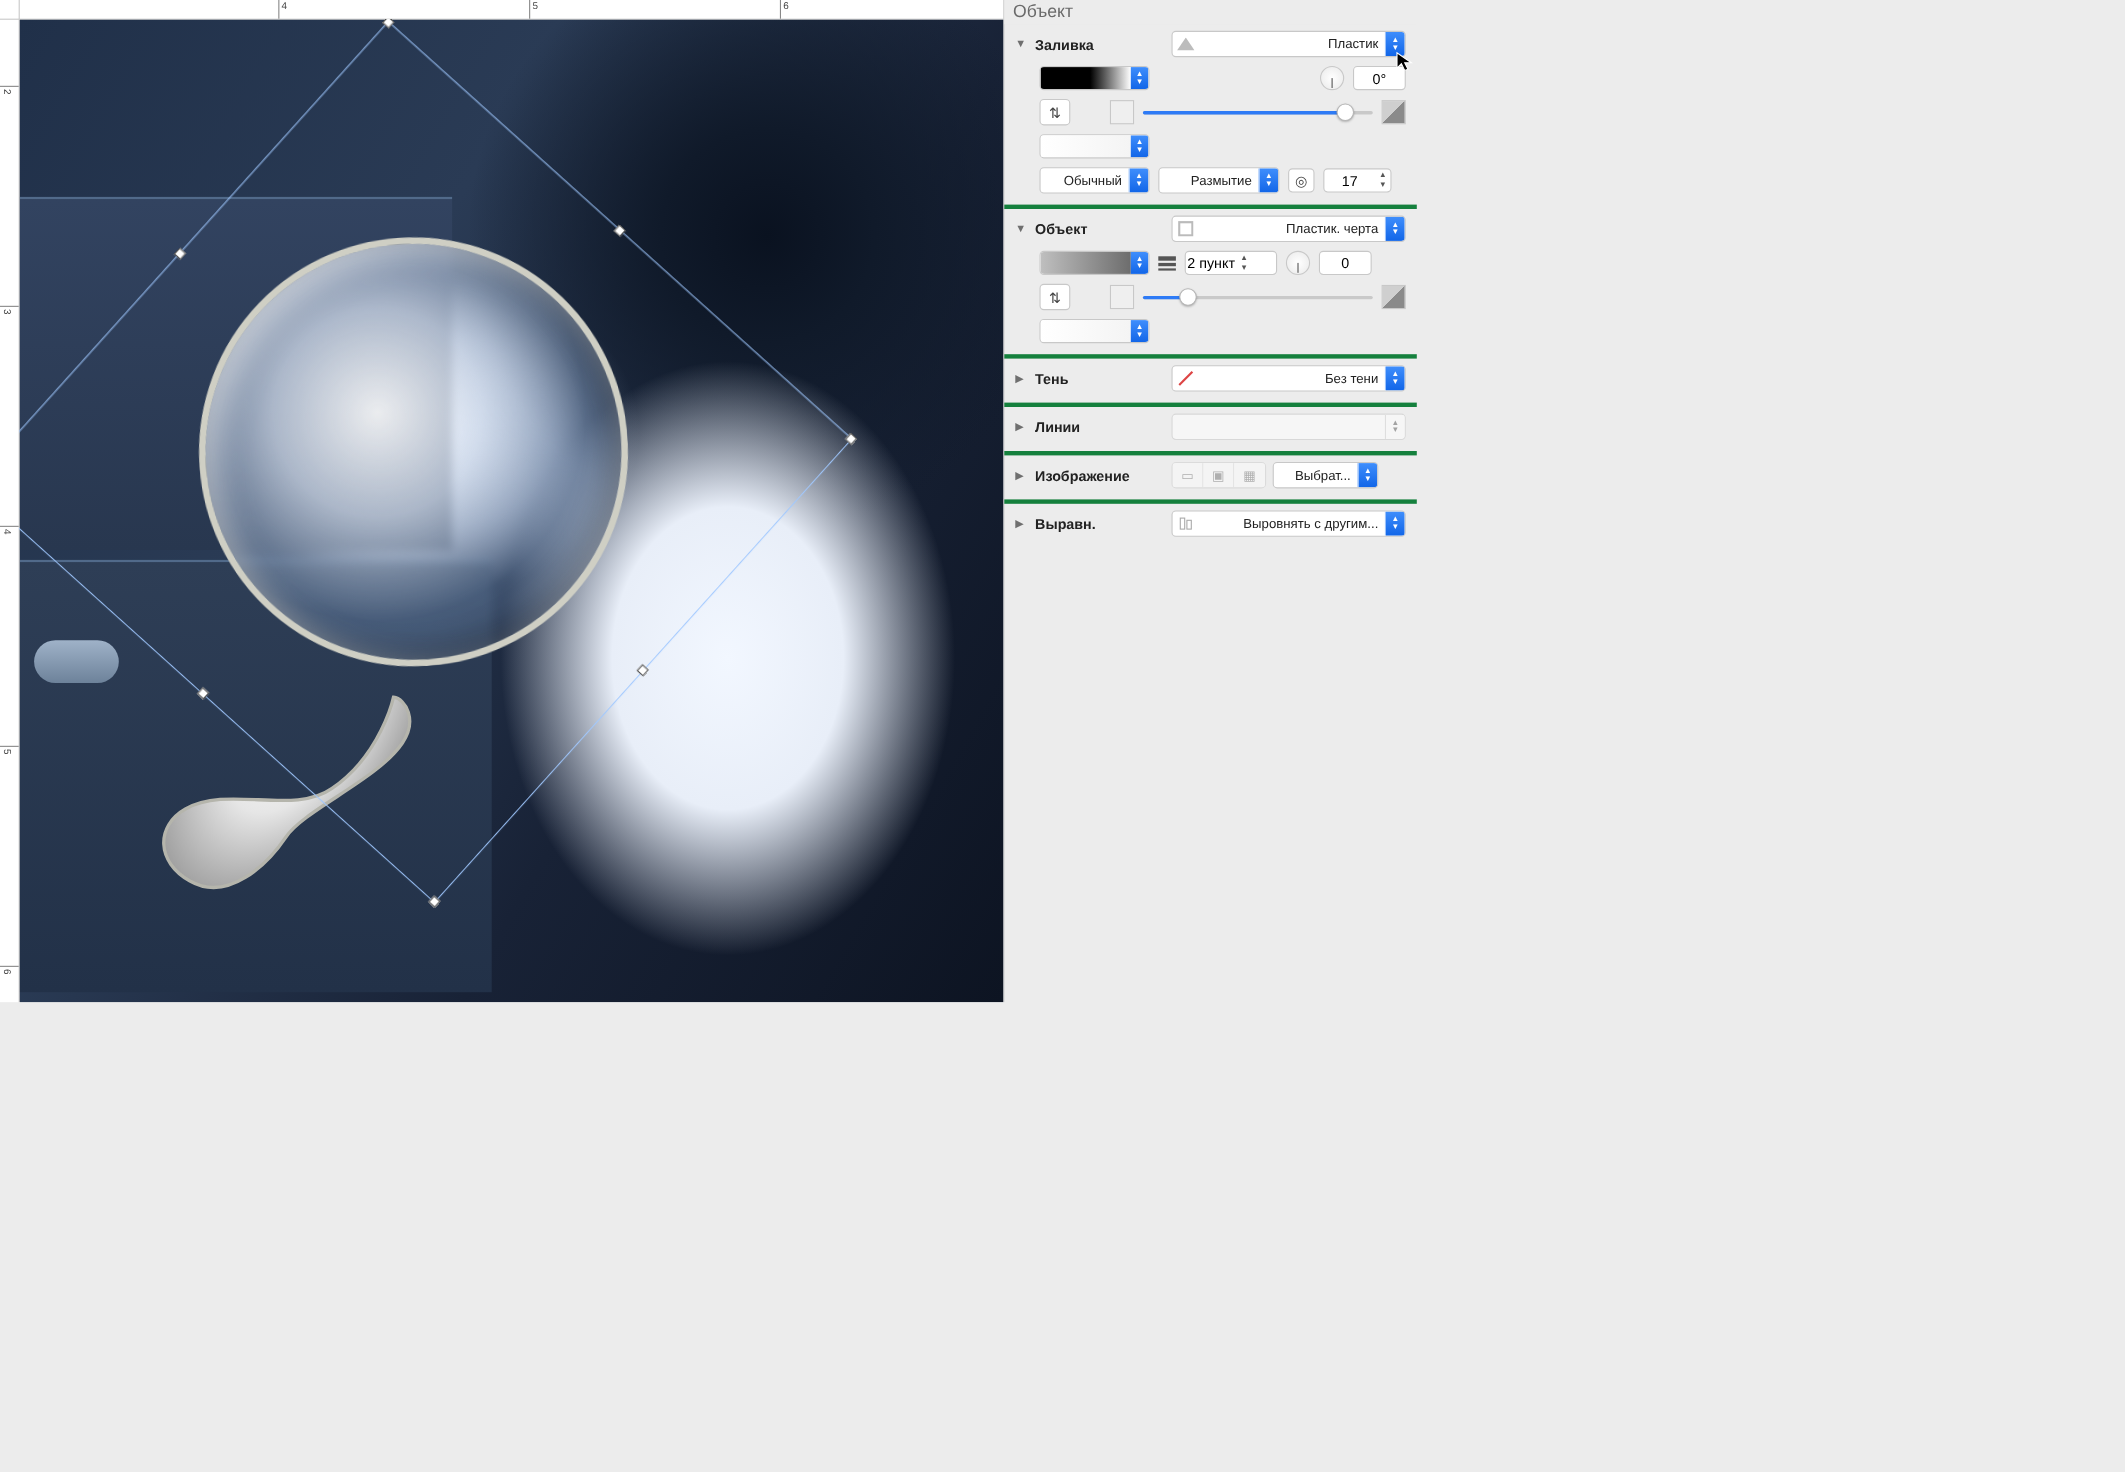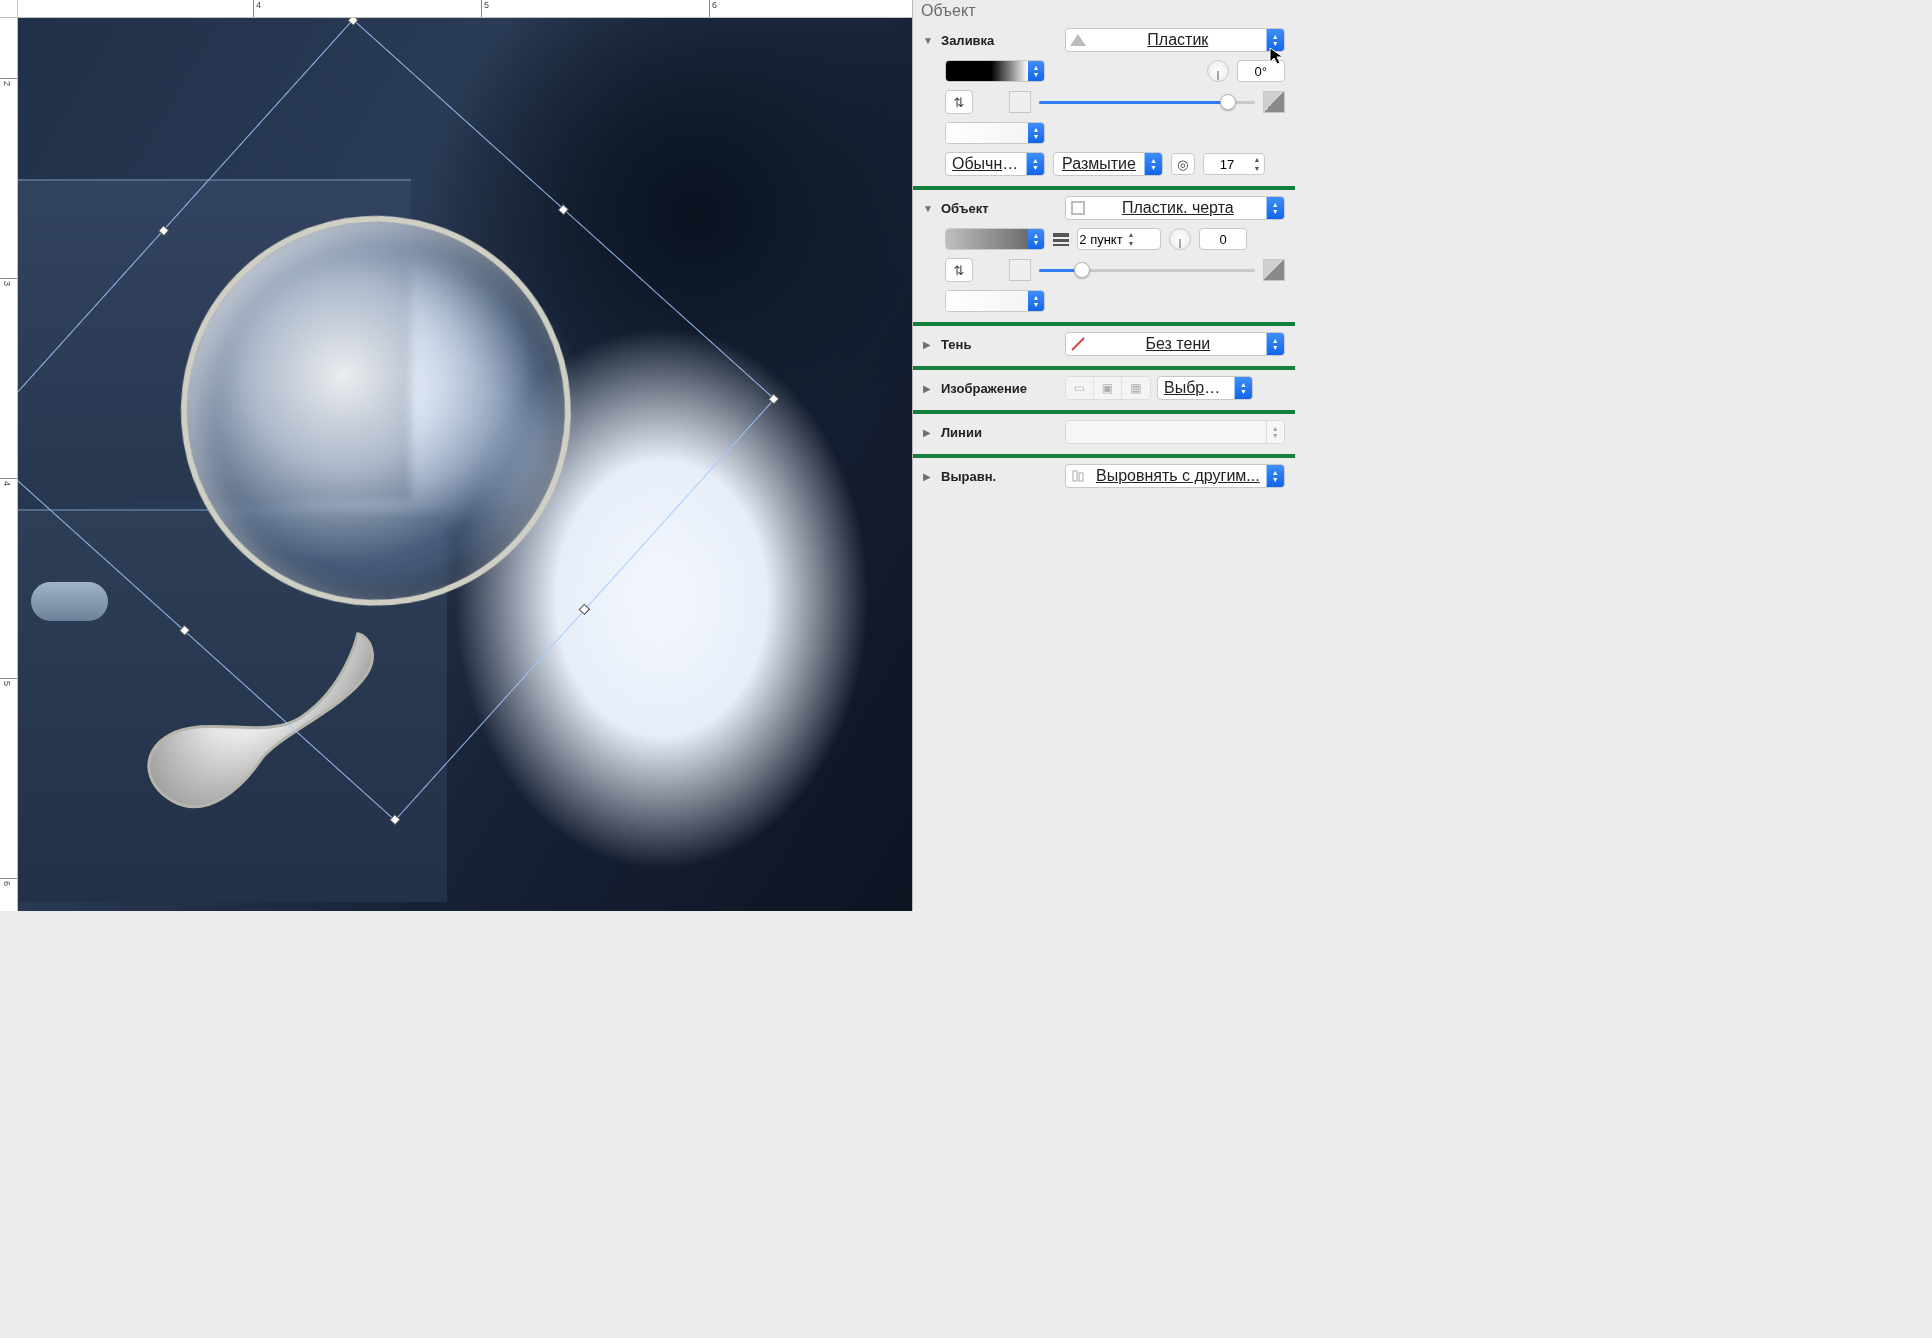--- a/index.html
+++ b/index.html
@@ -71,21 +71,21 @@
 .section-head .tri { font-size:10px; color:#6f6f6f; width:12px; display:inline-block;}
 .section-head .label { font-weight:700; flex: 0 0 118px; }
 .section-head.collapsed .tri::before{content:"▶";}
 .section-head.expanded .tri::before{content:"▼";}
 
 .row { display:flex; align-items:center; gap:8px; margin-top:8px; padding-left:22px; }
 
 
 .dd { display:flex; align-items:center; background:#fff; border:1px solid #c8c8c8; border-radius:4px; height:24px; overflow:hidden; }
 .dd .pre-ico { width:24px; display:flex; align-items:center; justify-content:center; color:#888;}
-.dd .txt { flex:1; text-align:center; font-size:16px; padding:0 6px; white-space:nowrap; overflow:hidden; text-overflow:ellipsis;text-decoration:underline;}
+.dd .txt { flex:1; text-align:right; font-size:12px; padding:0 6px; white-space:nowrap; overflow:hidden; text-overflow:ellipsis;}
 .dd .arrows { width:18px; align-self:stretch; background:linear-gradient(#3f8efc,#1266e8); color:#fff; display:flex; flex-direction:column; align-items:center; justify-content:center; font-size:7px; line-height:7px; border-left:1px solid #9cc2fa;}
 .dd.plain .arrows{ background:#fff; color:#666; border-left:1px solid #d4d4d4;}
 .dd.disabled { opacity:.55; }
 
 .swatch-dd { display:flex; align-items:center; width:100px; height:22px; border:1px solid #c8c8c8; border-radius:4px; overflow:hidden; background:#fff;}
 .swatch-dd .sw { flex:1; height:100%; }
 .swatch-dd .arrows{ width:16px; align-self:stretch; background:linear-gradient(#3f8efc,#1266e8); color:#fff; display:flex; flex-direction:column; align-items:center; justify-content:center; font-size:7px; line-height:7px;}
 
 .grad-black{ background:linear-gradient(90deg,#000 0%, #000 55%, #fff 100%);}
 .grad-white{ background:linear-gradient(90deg,#fff,#f4f4f4);}
@@ -339,39 +339,39 @@
           <span class="txt">Без тени</span>
           <span class="arrows">▲<br>▼</span>
         </div>
       </div>
     </div>
 
 
     <div class="section">
       <div class="section-head collapsed">
         <span class="tri"></span>
+        <span class="label">Линии</span>
+        <div class="dd right-dd plain disabled">
+          <span class="txt"></span>
+          <span class="arrows">▲<br>▼</span>
+        </div>
+      </div>
+    </div>
+
+    <div class="section">
+      <div class="section-head collapsed">
+        <span class="tri"></span>
         <span class="label">Изображение</span>
         <div class="icon-btn-group disabled">
           <div class="ib">▭</div>
           <div class="ib">▣</div>
           <div class="ib">▦</div>
         </div>
         <div class="dd" style="width:96px">
           <span class="txt">Выбрат...</span>
-          <span class="arrows">▲<br>▼</span>
-        </div>
-      </div>
-    </div>
-
-    <div class="section">
-      <div class="section-head collapsed">
-        <span class="tri"></span>
-        <span class="label">Линии</span>
-        <div class="dd right-dd plain disabled">
-          <span class="txt"></span>
           <span class="arrows">▲<br>▼</span>
         </div>
       </div>
     </div>
 
 
     <div class="section" style="border-bottom:0">
       <div class="section-head collapsed">
         <span class="tri"></span>
         <span class="label">Выравн.</span>

